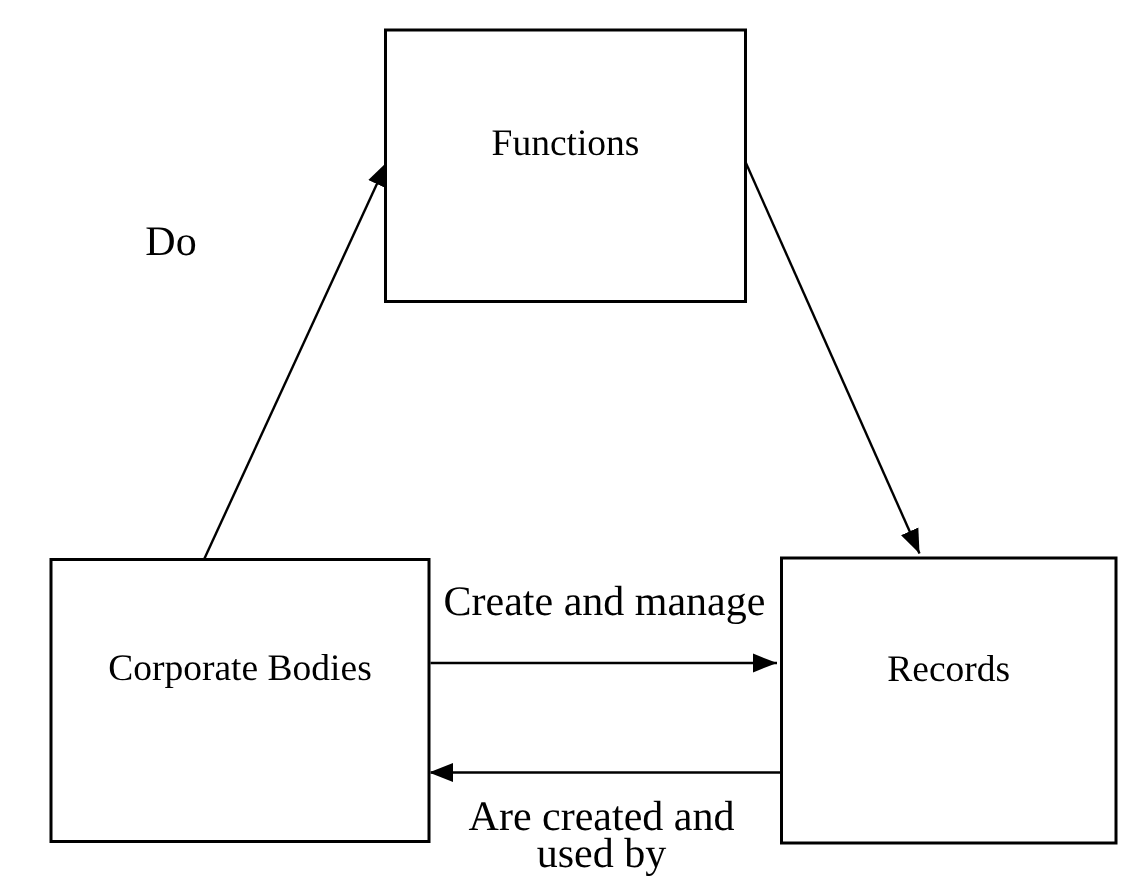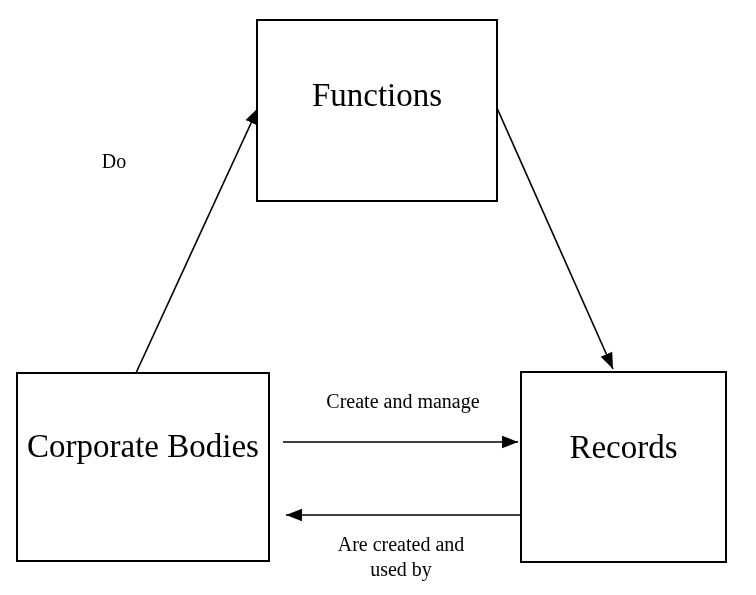--- a/index.html
+++ b/index.html
@@ -31,49 +31,49 @@
     position: absolute;
     box-sizing: border-box;
     border: 2px solid #000000;
     background: #ffffff;
     display: flex;
     align-items: center;
     justify-content: center;
     text-align: center;
   }
   .node-label {
-    font-size: 33px;
+    font-size: 25px;
     line-height: 1.1;
     white-space: nowrap;
   }
   #node-functions {
     left: 256px;
     top: 19px;
     width: 242px;
     height: 183px;
     padding-bottom: 30px;
   }
   #node-corporate-bodies {
-    left: 16px;
+    left: 33px;
     top: 372px;
     width: 254px;
     height: 190px;
     padding-bottom: 42px;
   }
   #node-records {
     left: 520px;
     top: 371px;
-    width: 207px;
+    width: 225px;
     height: 192px;
     padding-bottom: 40px;
   }
   .edge-label {
     position: absolute;
     transform: translateX(-50%);
-    font-size: 20px;
+    font-size: 28px;
     line-height: 25px;
     text-align: center;
     white-space: pre-line;
   }
   #edge-label-do           { left: 114px; top: 149px; }
   #edge-label-documented   { left: 638px; top: 146px; }
   #edge-label-create       { left: 403px; top: 389px; }
   #edge-label-used         { left: 401px; top: 532px; }
 </style>
 </head>

